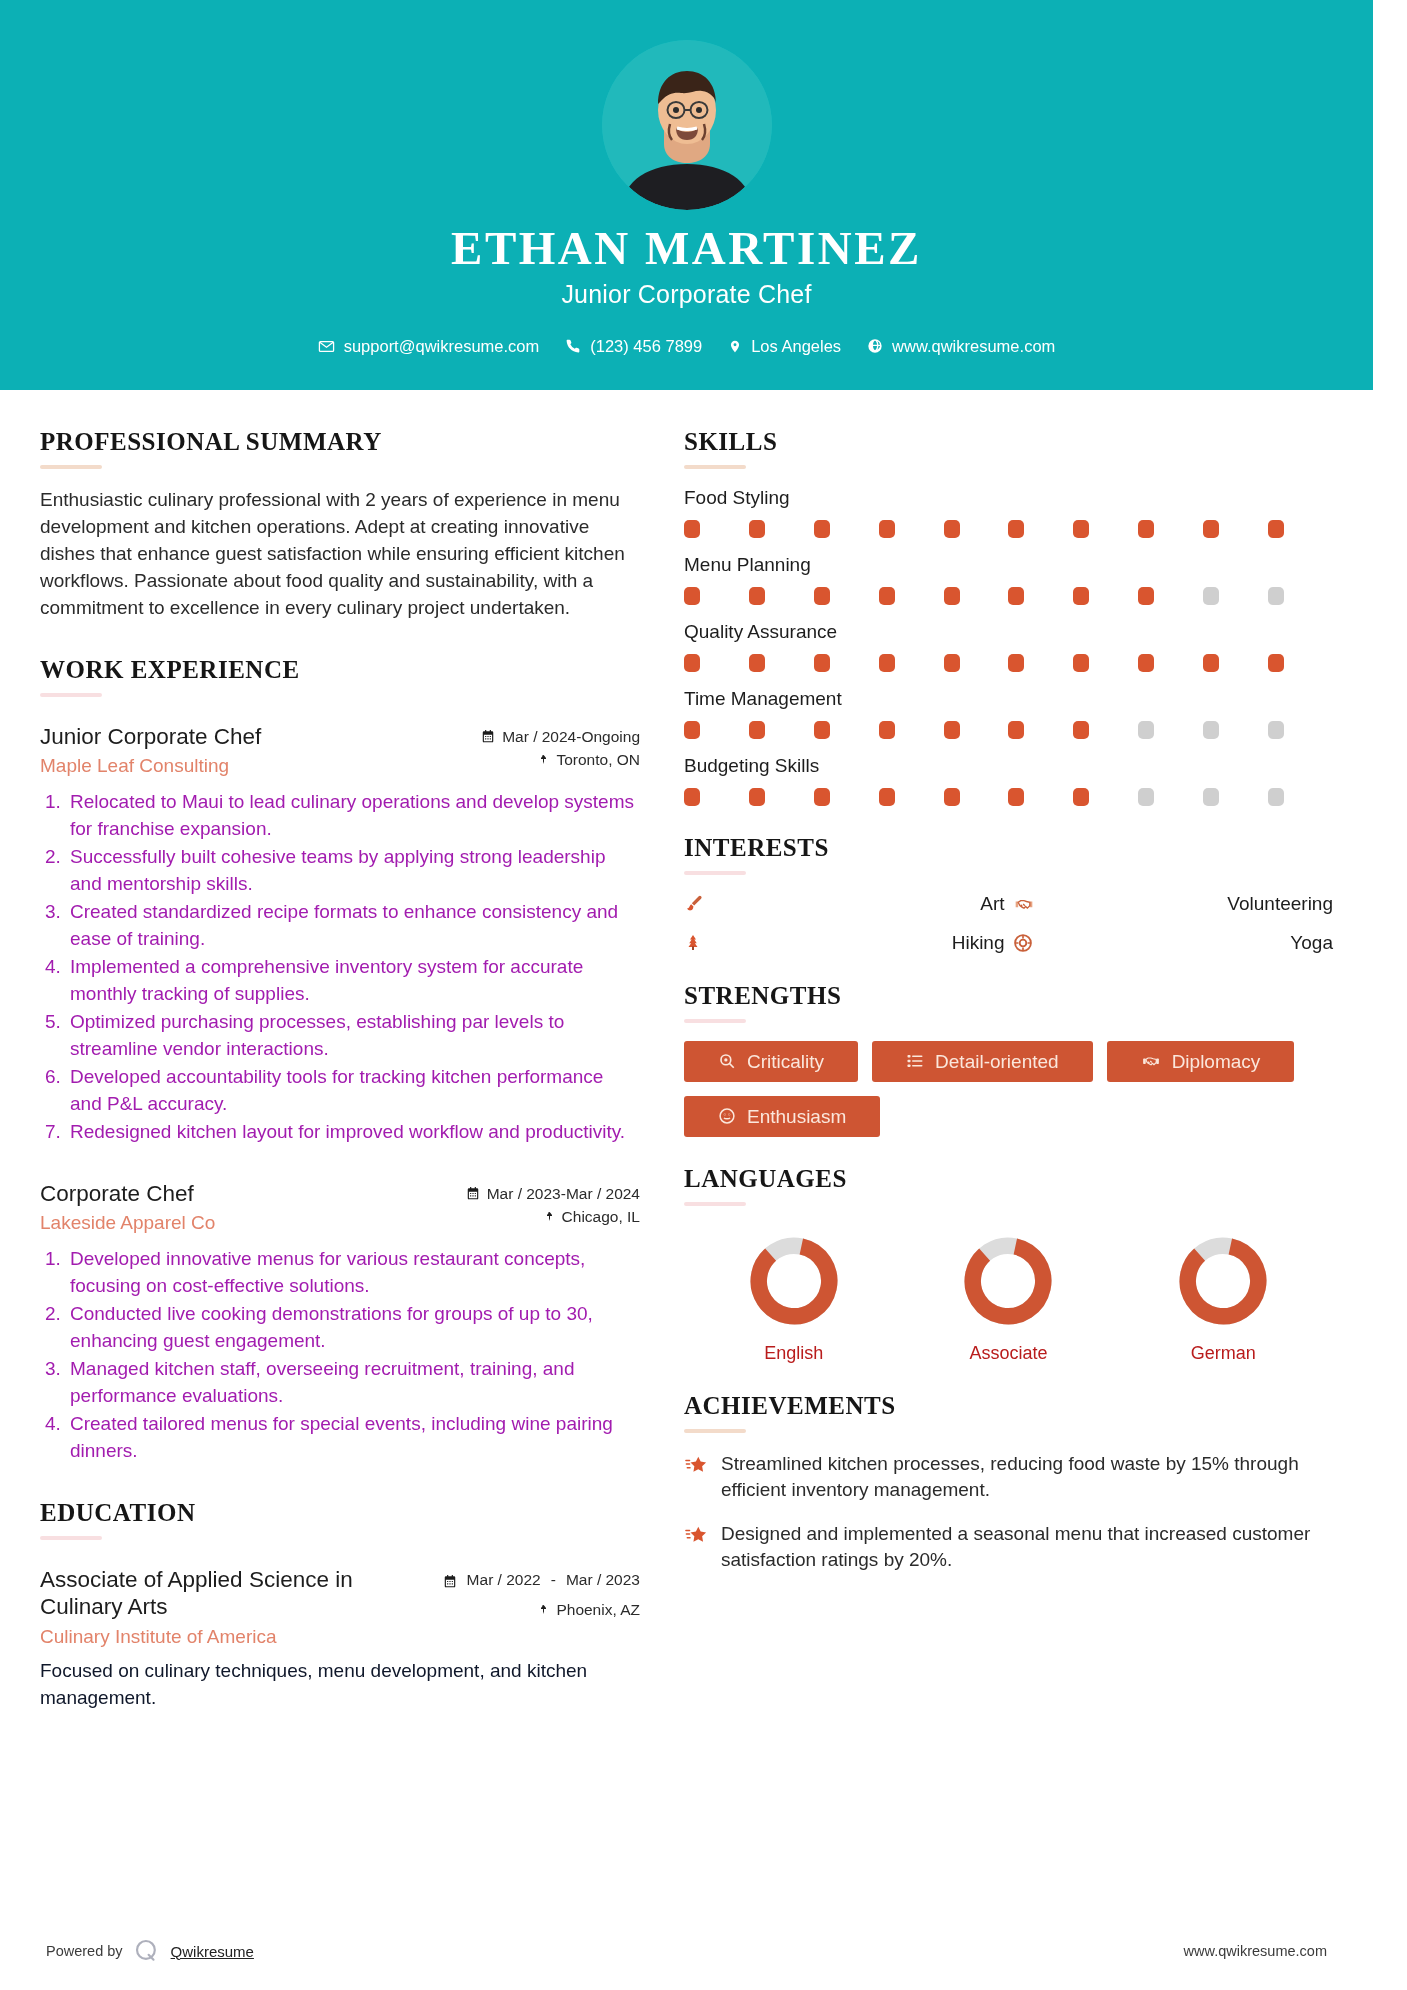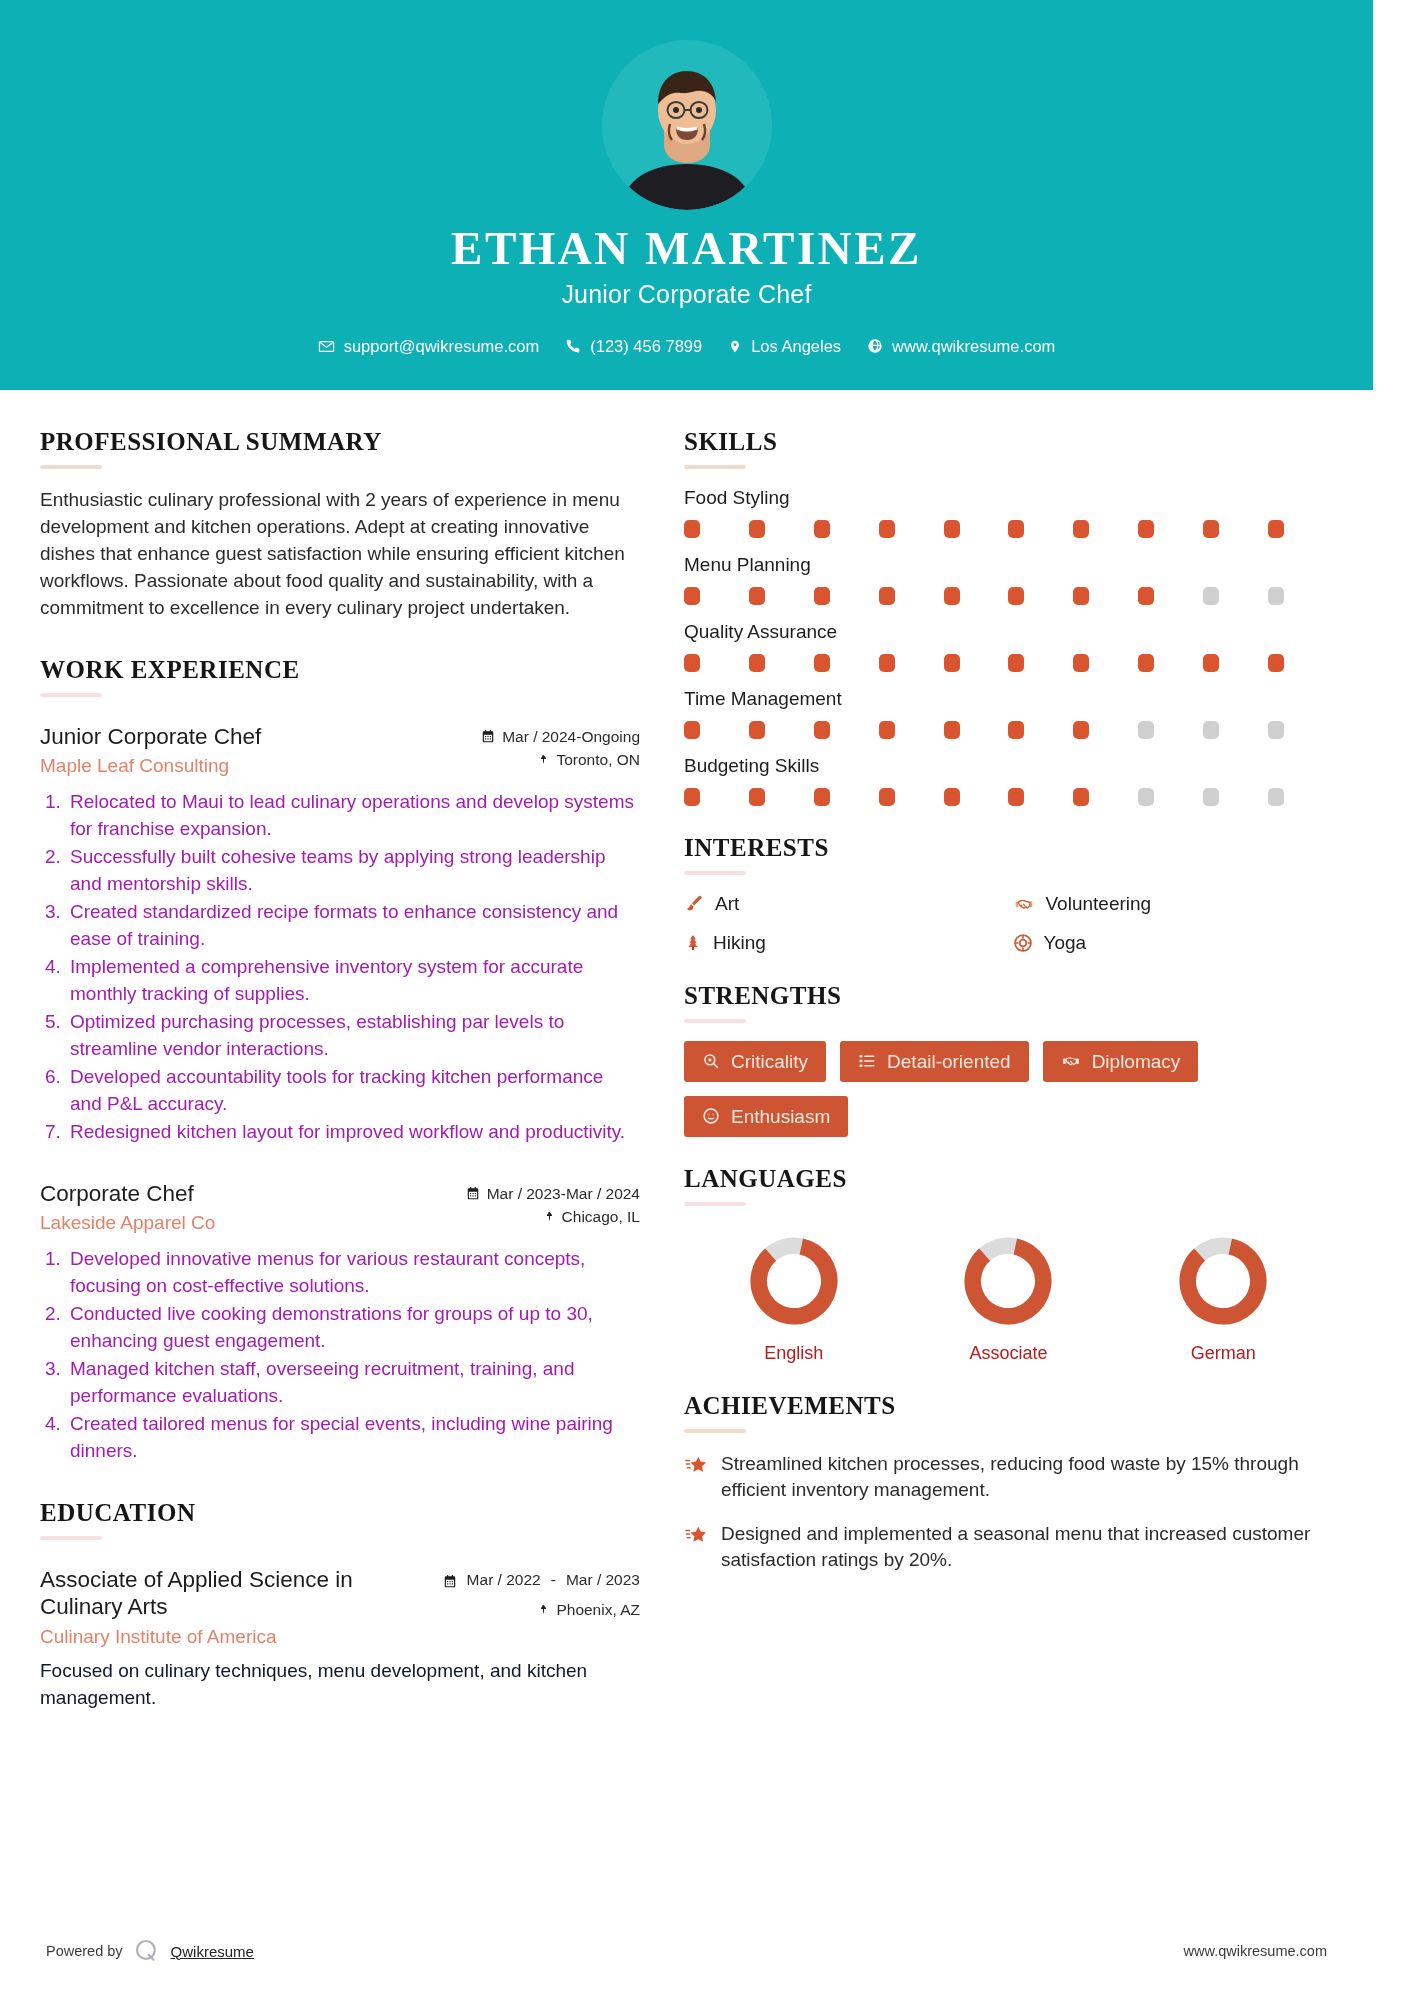--- a/index.html
+++ b/index.html
@@ -143,29 +143,29 @@
     background: #CFCFCF;
   }
   .dot.on { background: #D9552F; }
 
   .interests-grid {
     display: grid;
     grid-template-columns: 1fr 1fr;
     row-gap: 17px;
     column-gap: 8px;
   }
-  .interest-item { display: flex; align-items: center; gap: 11px; font-size: 19px; color: #1d1d1d; }
+  .interest-item { display: flex; align-items: center; gap: 11px; font-size: 19px; color: #1d1d1d; justify-content: space-between; }
   .interest-item svg { flex: none; }
 
   .strength-grid { display: flex; flex-wrap: wrap; gap: 14px; }
   .pill {
     background: #CE5533;
     color: #FBE7DC;
     border-radius: 3px;
-    padding: 11px 18px;
+    padding: 11px 34px;
     font-size: 19px;
     display: flex;
     align-items: center;
     gap: 11px;
     line-height: 1;
   }
   .pill svg { flex: none; }
 
   .lang-row { display: flex; justify-content: space-between; padding: 10px 4px 0 4px; }
   .lang-item { text-align: center; width: 33%; }

